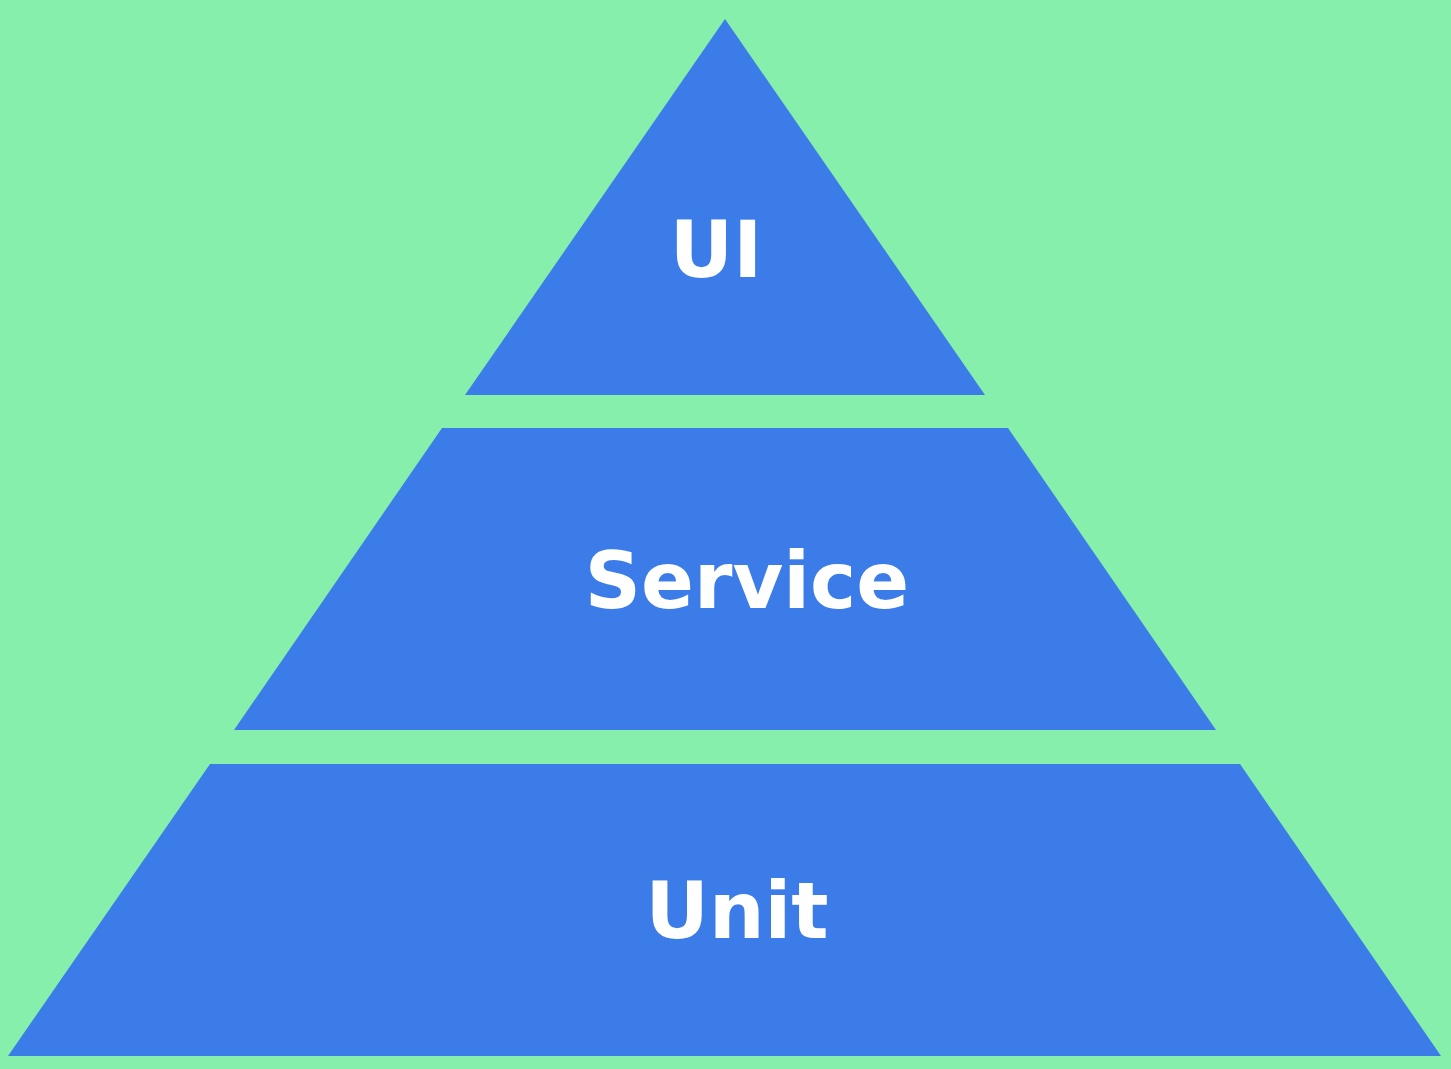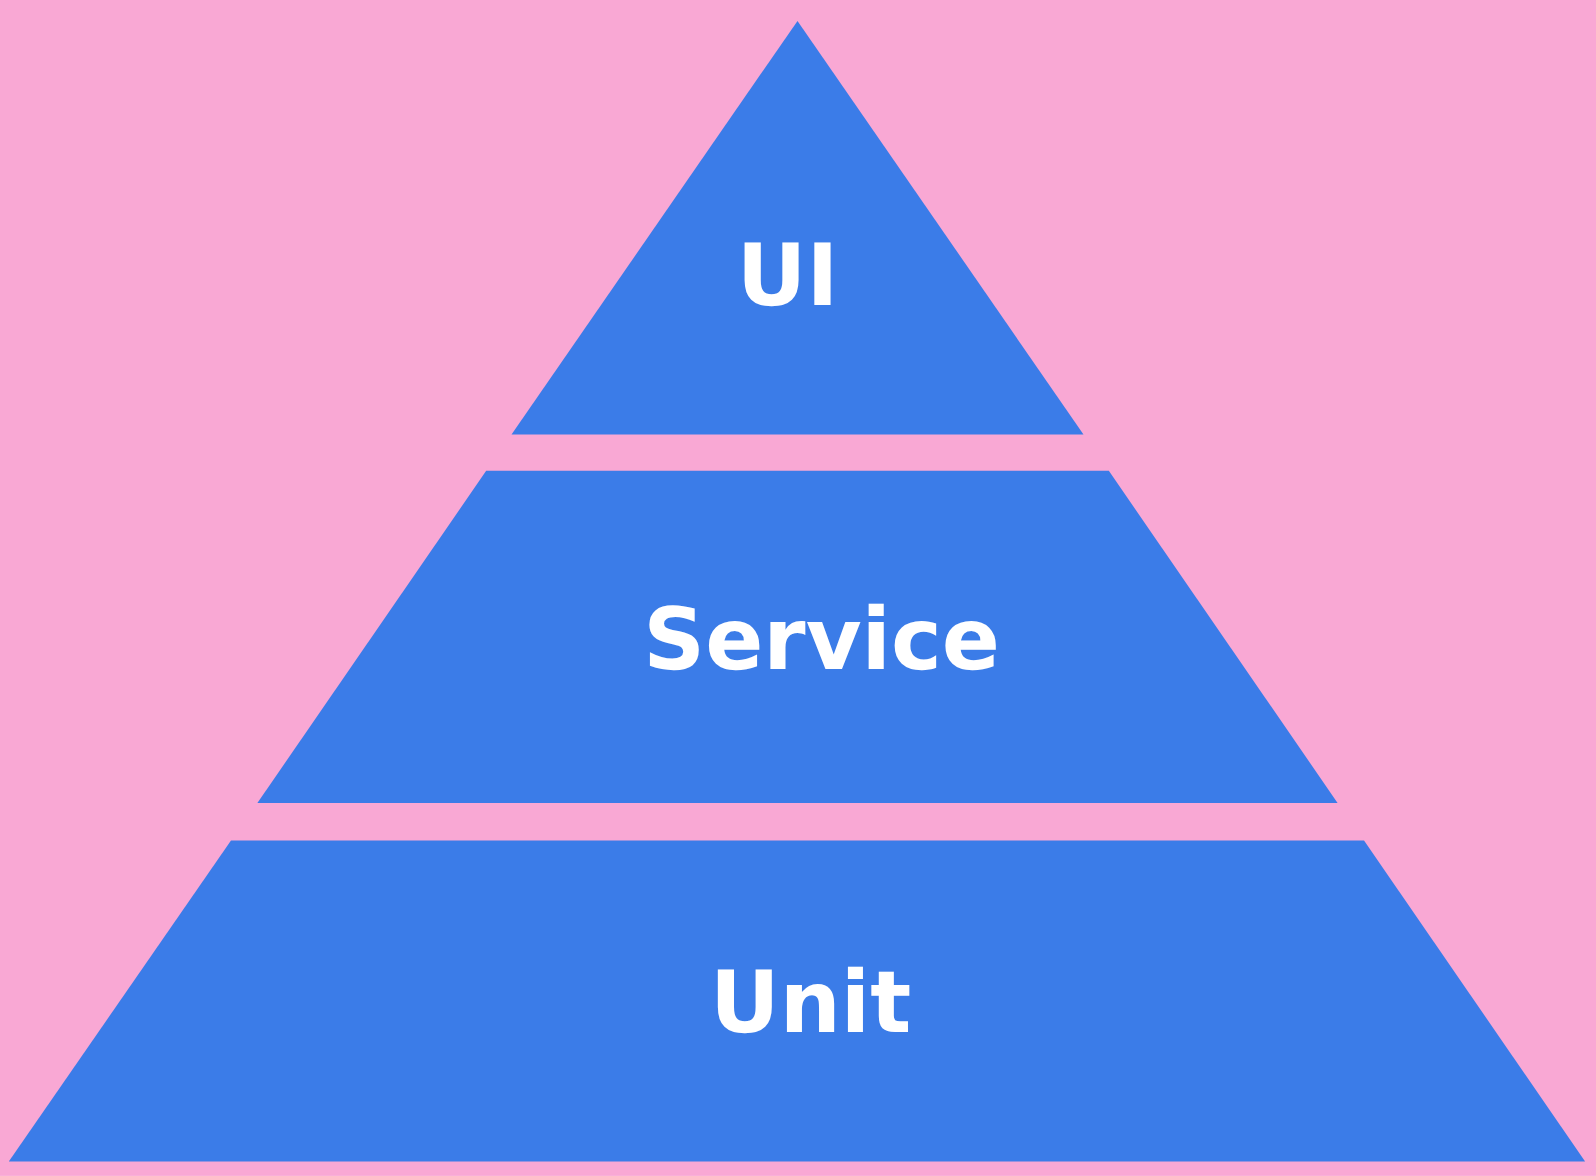--- a/index.html
+++ b/index.html
@@ -4,21 +4,21 @@
 <style>
   html, body {
     margin: 0;
     padding: 0;
     background: #ffffff;
   }
   .stage {
     position: relative;
     width: 1451px;
     height: 1069px;
-    background: #f9a8d4;
+    background: #86efac;
     overflow: hidden;
   }
   .stage svg {
     display: block;
     width: 100%;
     height: 100%;
   }
   .layer-label {
     font-family: "DejaVu Sans", "Liberation Sans", sans-serif;
     font-weight: bold;

